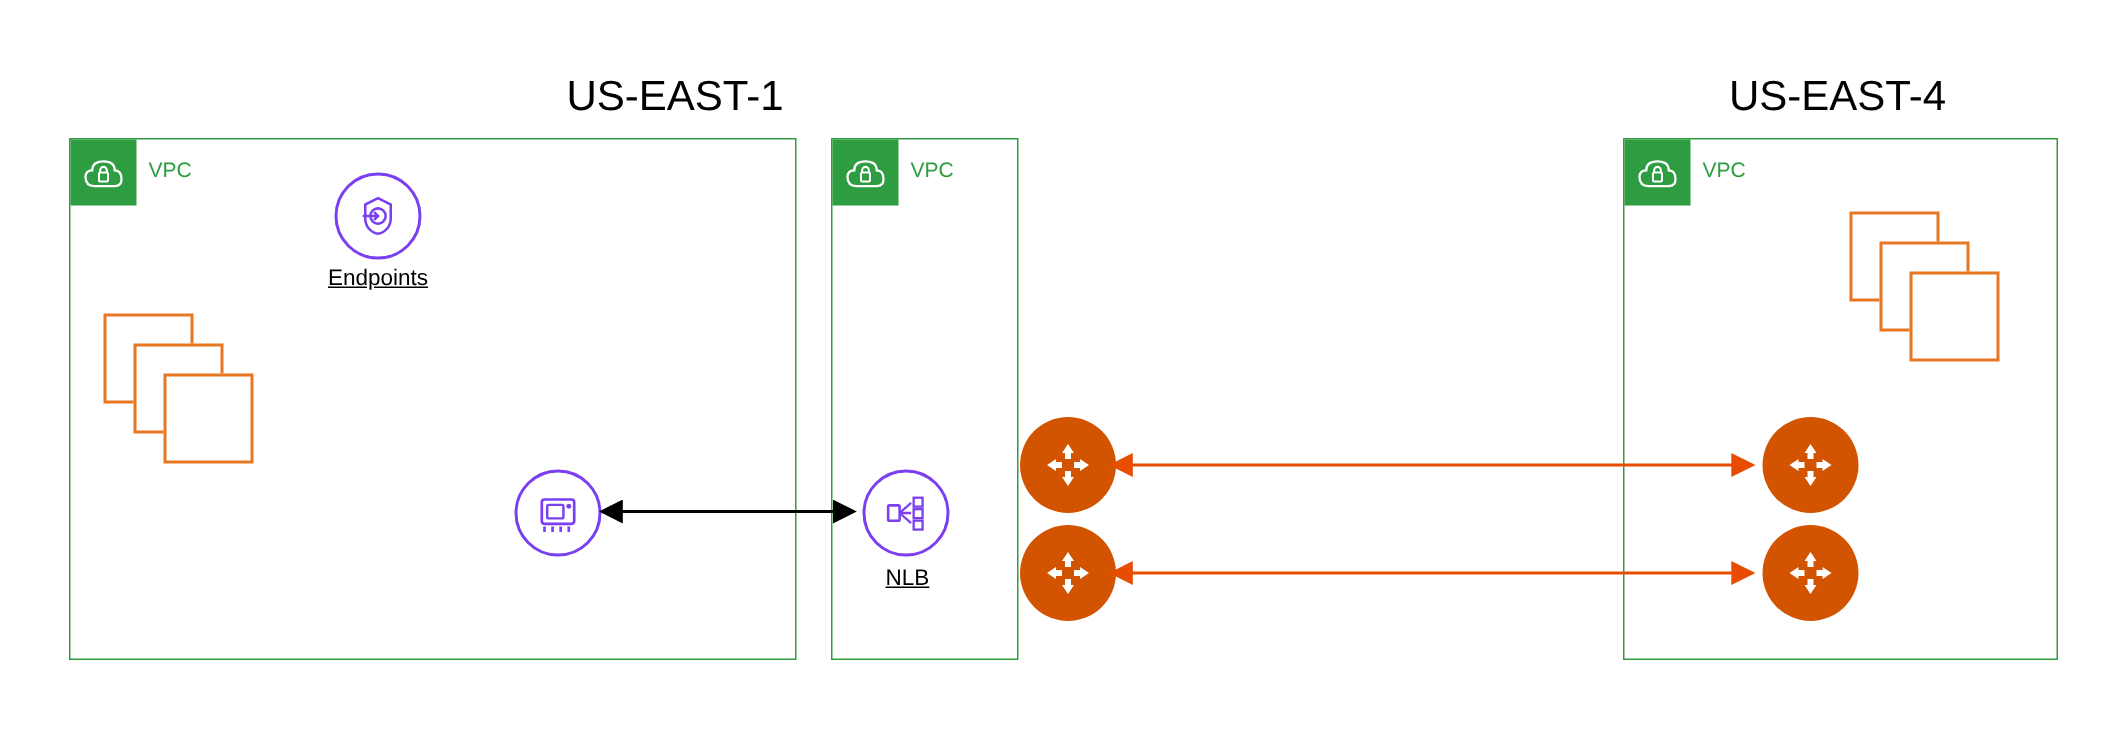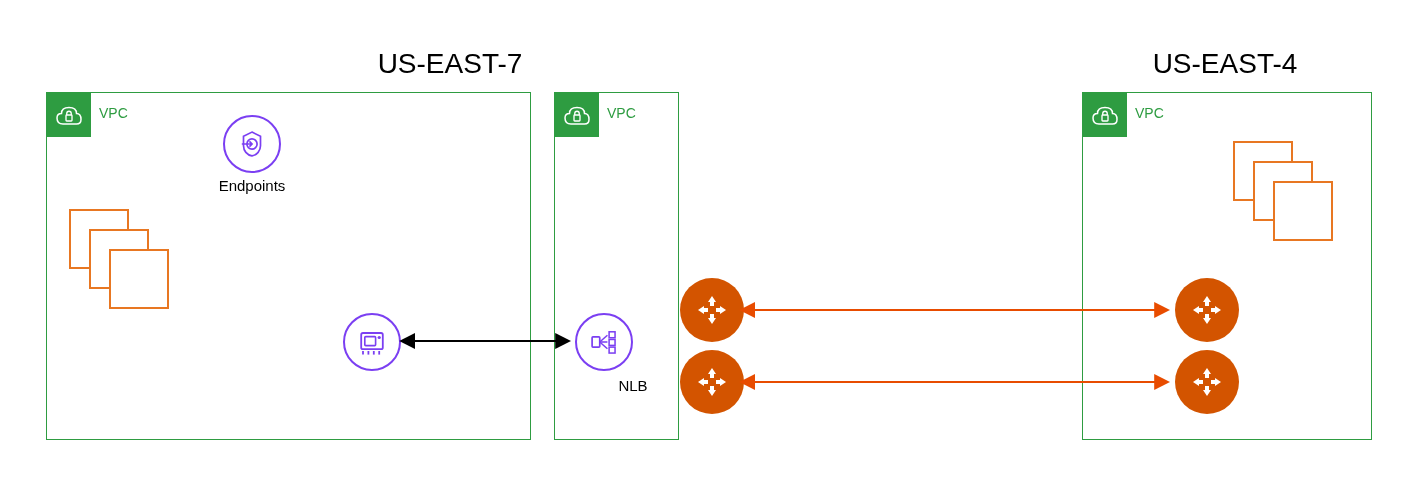--- a/index.html
+++ b/index.html
@@ -57,20 +57,21 @@
   }
   .purple-circle {
     border: 2px solid #7b3ff2;
     background: #ffffff;
   }
   .label-text {
     position: absolute;
     font-size: 15px;
     color: #000;
     text-align: center;
+    text-decoration: underline;
   }
   .stack-rect {
     position: absolute;
     border: 2.5px solid #e87722;
     background: #ffffff;
   }
   .router-circle {
     position: absolute;
     width: 64px;
     height: 64px;
@@ -87,21 +88,21 @@
     width: 1409px;
     height: 503px;
     pointer-events: none;
   }
 </style>
 </head>
 <body>
 
 <div class="canvas">
 
-  <div class="region-title" style="left:350px; top:48px; width:200px;">US-EAST-7</div>
+  <div class="region-title" style="left:350px; top:48px; width:200px;">US-EAST-1</div>
   <div class="region-title" style="left:1125px; top:48px; width:200px;">US-EAST-4</div>
 
   <div class="vpc-box" style="left:46px; top:92px; width:485px; height:348px;">
     <div class="vpc-badge">
       <svg viewBox="0 0 40 40">
         <path d="M10 18 Q10 10 20 10 Q30 10 30 18 Q36 18 36 26 Q36 32 30 32 L12 32 Q4 32 4 24 Q4 18 10 18 Z" fill="none" stroke="#fff" stroke-width="2"></path>
         <rect x="16" y="20" width="8" height="8" rx="1" fill="none" stroke="#fff" stroke-width="1.8"></rect>
         <path d="M17 20 v-2 a3 3 0 0 1 6 0 v2" fill="none" stroke="#fff" stroke-width="1.8"></path>
       </svg>
     </div>
@@ -147,21 +148,21 @@
       <svg width="34" height="34" viewBox="0 0 40 40">
         <rect x="6" y="14" width="9" height="12" rx="1" fill="none" stroke="#7b3ff2" stroke-width="2"></rect>
         <line x1="15" y1="20" x2="24" y2="12" stroke="#7b3ff2" stroke-width="1.8"></line>
         <line x1="15" y1="20" x2="24" y2="20" stroke="#7b3ff2" stroke-width="1.8"></line>
         <line x1="15" y1="20" x2="24" y2="28" stroke="#7b3ff2" stroke-width="1.8"></line>
         <rect x="26" y="8" width="7" height="7" fill="none" stroke="#7b3ff2" stroke-width="1.8"></rect>
         <rect x="26" y="17" width="7" height="7" fill="none" stroke="#7b3ff2" stroke-width="1.8"></rect>
         <rect x="26" y="26" width="7" height="7" fill="none" stroke="#7b3ff2" stroke-width="1.8"></rect>
       </svg>
     </div>
-    <div class="label-text" style="left:30px; top:284px; width:40px;margin-left:28px;">NLB</div>
+    <div class="label-text" style="left:30px; top:284px; width:40px;">NLB</div>
   </div>
 
   <div class="router-circle" style="left:680px; top:278px;">
     <svg width="40" height="40" viewBox="0 0 40 40">
       <path d="M20 6 L24 12 H22 V16 H18 V12 H16 Z" fill="#fff"></path>
       <path d="M20 34 L16 28 H18 V24 H22 V28 H24 Z" fill="#fff"></path>
       <path d="M6 20 L12 16 V18 H16 V22 H12 V24 Z" fill="#fff"></path>
       <path d="M34 20 L28 24 V22 H24 V18 H28 V16 Z" fill="#fff"></path>
     </svg>
   </div>

